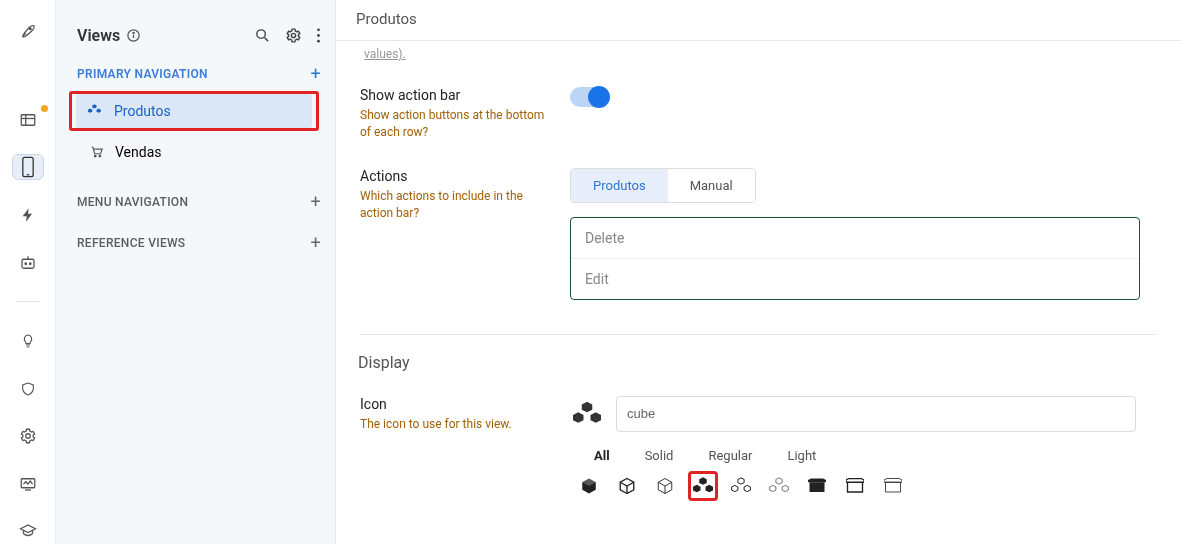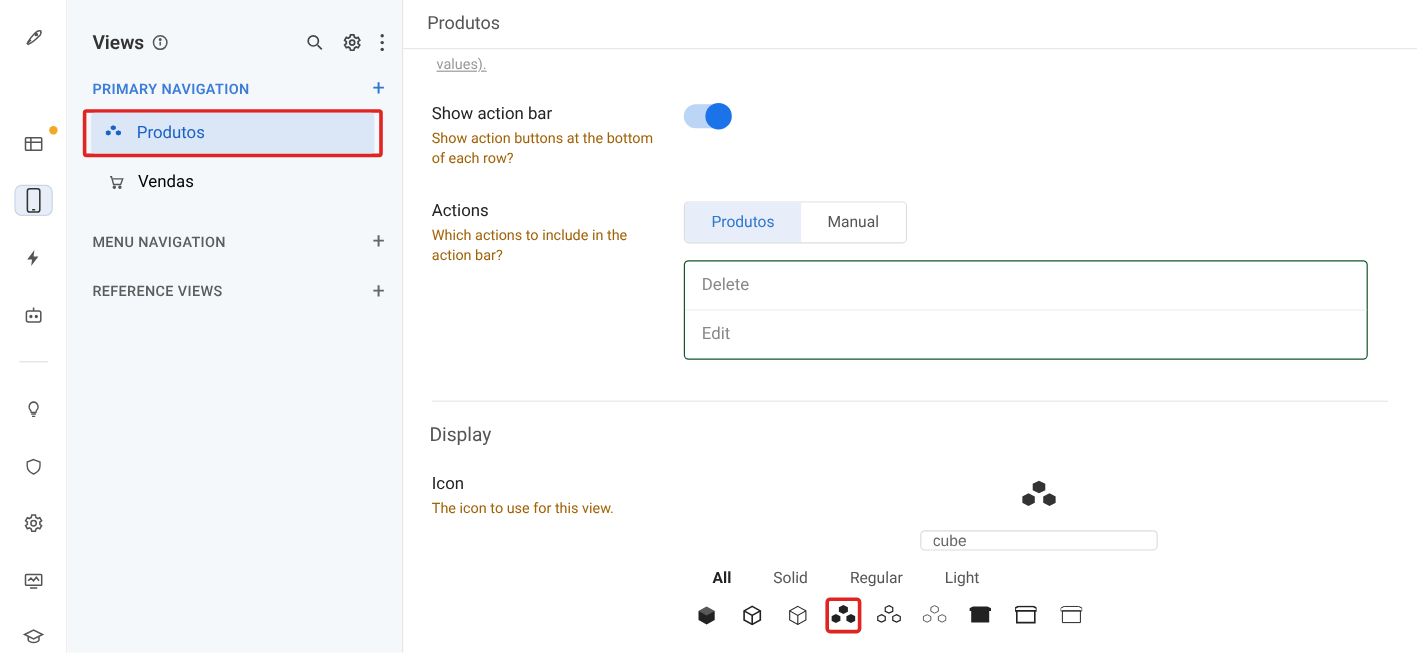--- a/index.html
+++ b/index.html
@@ -48,21 +48,21 @@
   .seg { display:inline-flex; border:1px solid #dcdcdc; border-radius:4px; overflow:hidden; }
   .seg-btn { padding:9px 22px; font-size:13px; color:#555; background:#fff; }
   .seg-btn.active { background:#e8eef9; color:#2e77d0; }
   .action-list { margin-top:14px; border:1px solid #14532d; border-radius:4px; width:570px; }
   .action-item { padding:12px 14px; color:#888; font-size:14px; }
   .action-item + .action-item { border-top:1px solid #efefef; }
 
   .hr { height:1px; background:#e7e7e7; margin:16px 4px 18px 4px; }
   .section-title { font-size:16px; color:#555; margin:6px 0 16px 2px; }
 
-  .icon-row { display:flex; align-items:center; gap:12px;flex-direction:column; }
+  .icon-row { display:flex; align-items:center; gap:12px; }
   .icon-preview { width:34px; height:34px; display:flex; align-items:center; justify-content:center; }
   .icon-input { flex:1; max-width:520px; height:36px; border:1px solid #dcdcdc; border-radius:4px; padding:0 10px; font-size:13px; color:#666; }
 
   .icon-tabs { display:flex; gap:35px; margin:16px 8px 8px 24px; font-size:13px; }
   .icon-tab { color:#555; }
   .icon-tab.active { font-weight:700; color:#222; }
 
   .icon-grid { display:flex; gap:8px; margin:2px 4px; align-items:center; }
   .icon-cell { width:30px; height:30px; display:flex; align-items:center; justify-content:center; border-radius:4px; }
   .icon-cell.selected { border:3px solid #e02424; }

